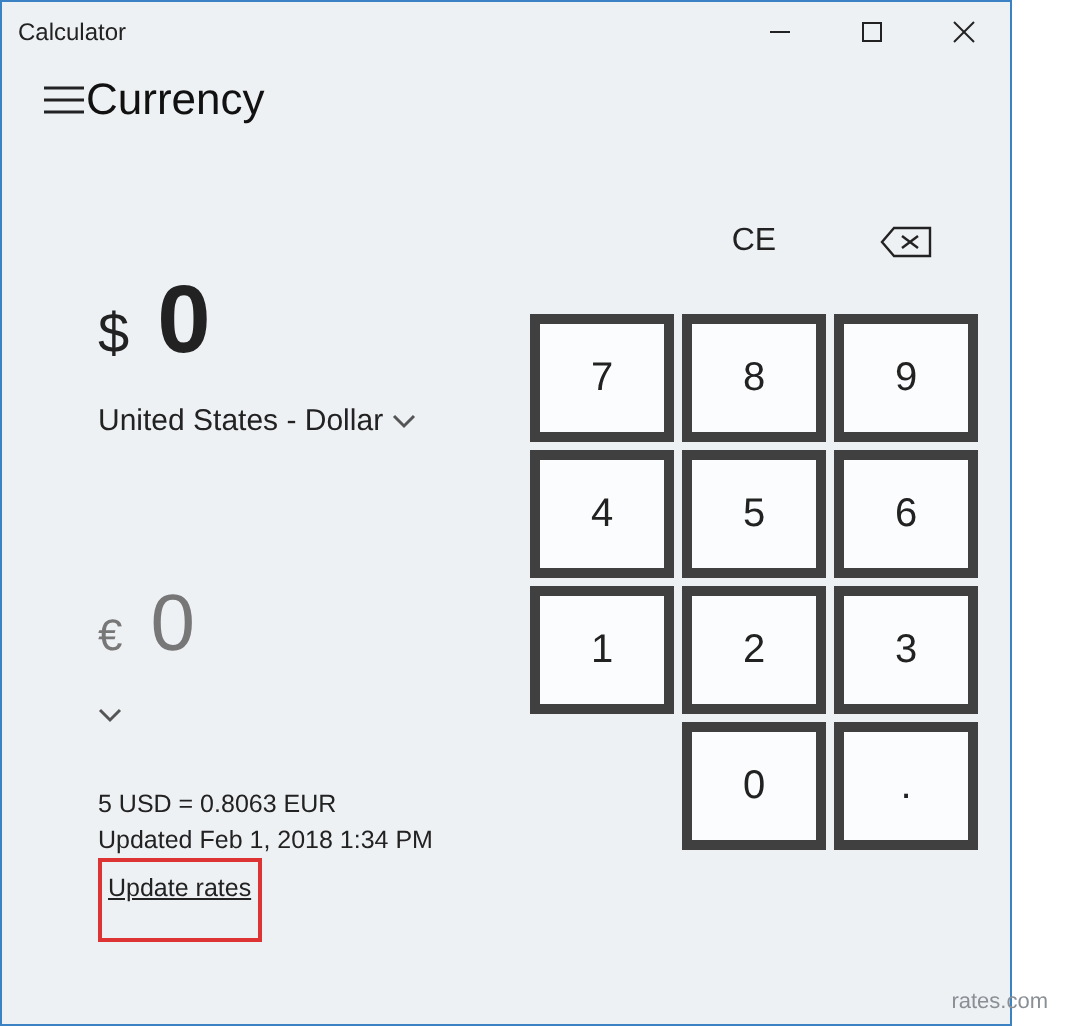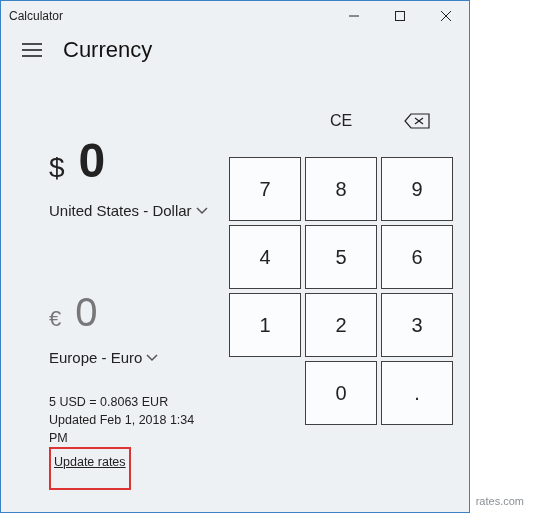--- a/index.html
+++ b/index.html
@@ -1,34 +1,34 @@
 <!DOCTYPE html>
 <html><head>
 <meta charset="utf-8">
 <style>
   * { box-sizing: border-box; margin: 0; padding: 0; font-family: "Segoe UI", Arial, sans-serif; }
   html, body { width: 534px; height: 513px; overflow: hidden; }
   .window {
-    width: 470px; height: 513px;
+    width: 506px; height: 513px;
     background: #eef1f4;
     border: 1px solid #3b82c4;
     display: flex; flex-direction: column;
   }
   .titlebar {
     height: 30px; display: flex; align-items: center;
     padding-left: 8px; font-size: 12px; color: #222;
   }
   .titlebar .spacer { flex: 1; }
   .winbtn {
     width: 46px; height: 30px; display: flex; align-items: center; justify-content: center;
     font-size: 14px; color: #222;
   }
   .winbtn svg { stroke: #222; stroke-width: 1; fill: none; }
   .header {
-    display: flex; align-items: center; gap: 20px;
+    display: flex; align-items: center; 
     padding: 6px 20px 10px 20px;
   }
   .hamburger { width: 22px; height: 22px; display: flex; align-items: center; justify-content: center; }
   .hamburger svg { stroke: #222; stroke-width: 1.6; }
   .page-title { font-size: 22px; font-weight: 400; color: #111; }
   .content { flex: 1; display: flex; }
   .left-pane {
     flex: 1; padding: 60px 20px 10px 48px;
     display: flex; flex-direction: column; justify-content: flex-start;
     color: #222;
@@ -47,21 +47,21 @@
     font-size: 12.5px; color: #222; text-decoration: underline; cursor: pointer;
   }
   .highlight-box { display:inline-block; border: 2px solid #d33; padding: 0 3px 16px 3px; }
   .keypad {
     width: 240px; padding: 16px 16px 16px 0;
     display: grid; grid-template-columns: repeat(3, 1fr); grid-auto-rows: 64px;
     gap: 4px;
   }
   .key {
     background: #fbfcfd;
-    border: 1px solid #404040;
+    border: 5px solid #404040;
     display: flex; align-items: center; justify-content: center;
     font-size: 20px; color: #222;
   }
   .key.fn { background: transparent; border-color: transparent; font-size: 16px; }
   .key.blank { visibility: hidden; }
   .key svg { stroke:#222; stroke-width:1.2; fill:none; }
   .watermark {
     position: absolute; right: 10px; bottom: 6px;
     font-size: 11px; color: #8a8f95;
   }
@@ -119,21 +119,20 @@
             </svg>
         </div>
       </div>
 
       <div class="currency-block to">
         <div class="value-row">
           <span class="symbol">€</span>
           <span class="value">0</span>
         </div>
         <div class="picker">
-          <span>Europe - Euro</span>
           <svg width="12" height="8">
               <polyline points="1,1 6,6 11,1"></polyline>
             </svg>
         </div>
       </div>
 
       <div class="rate-info">
         <div>5 USD = 0.8063 EUR</div>
         <div>Updated Feb 1, 2018 1:34 PM</div>
         <span class="highlight-box">

